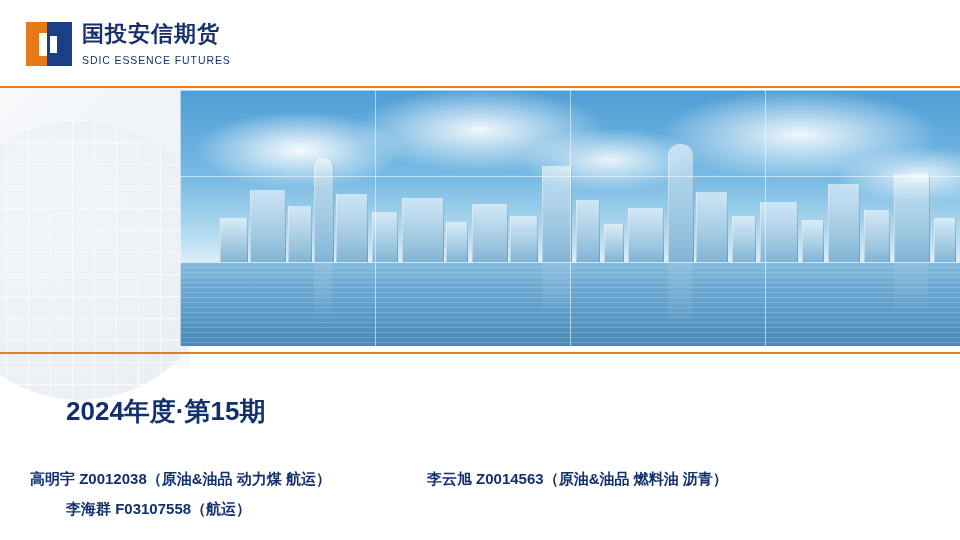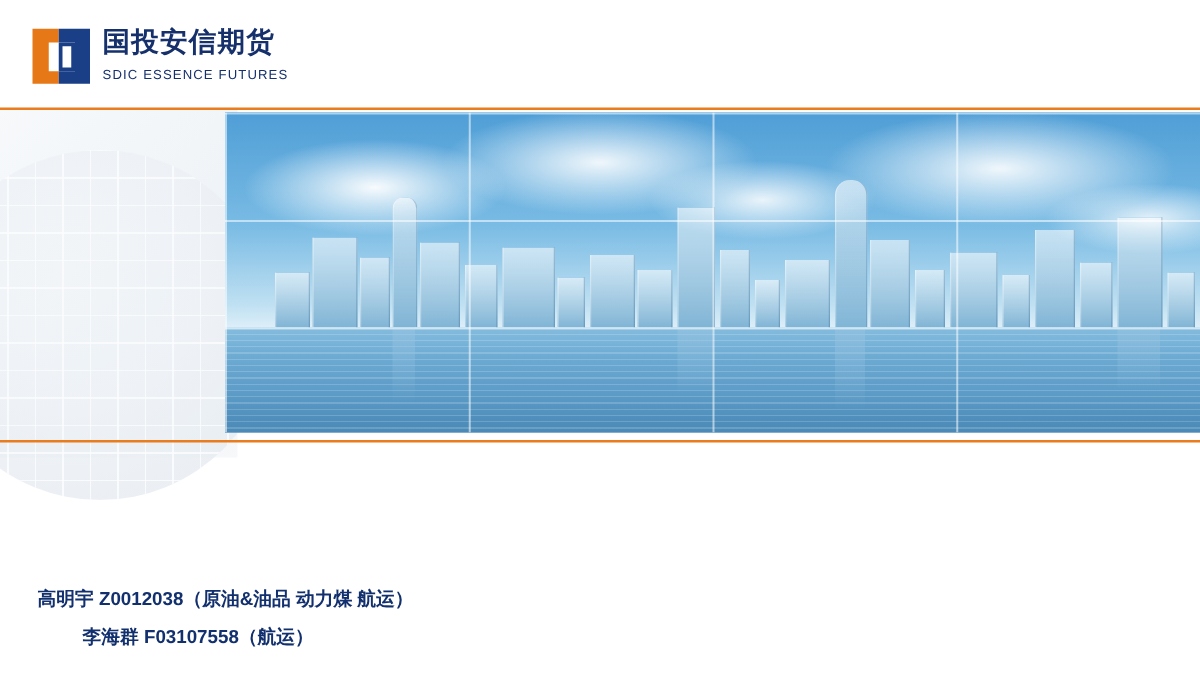--- a/index.html
+++ b/index.html
@@ -65,21 +65,21 @@
     top: 0;
     width: 960px;
     height: 86px;
     background: #ffffff;
   }
   .logo-wrap {
     position: absolute;
     left: 26px;
     top: 22px;
     display: flex;
-    align-items: flex-end;
+    align-items: flex-start;
   }
   .logo-mark {
     position: relative;
     width: 46px;
     height: 44px;
     margin-right: 10px;
   }
   .logo-mark .sq-orange {
     position: absolute;
     left: 0; top: 0;
@@ -307,26 +307,28 @@
     <div class="refl" style="left:134px; width:18px; height:60px;"></div>
     <div class="refl" style="left:362px; width:28px; height:54px;"></div>
     <div class="refl" style="left:488px; width:24px; height:66px;"></div>
     <div class="refl" style="left:714px; width:34px; height:50px;"></div>
 
     <div class="grid"></div>
   </div>
   <div class="hero-border-bottom"></div>
 
   <div class="title-row">
+    <div class="title-sub">2024年度·第15期</div>
   </div>
 
   <div class="authors">
     <div class="author-line">
       <span class="author-item">高明宇 Z0012038（原油&amp;油品 动力煤 航运）</span>
       <span class="gap-1"></span>
+      <span class="author-item">李云旭 Z0014563（原油&amp;油品 燃料油 沥青）</span>
     </div>
     <div class="author-line">
       <span class="gap-2"></span>
       <span class="author-item">李海群 F03107558（航运）</span>
       <span class="gap-3"></span>
     </div>
   </div>
 
 </div>
 

